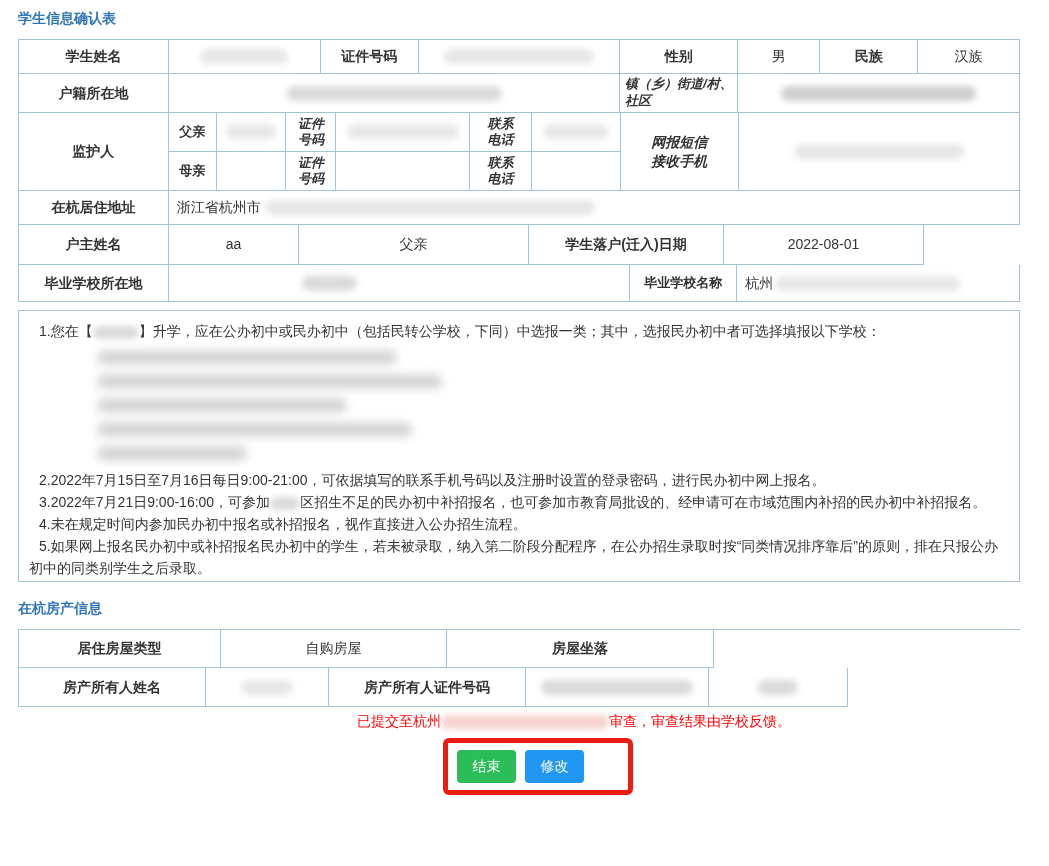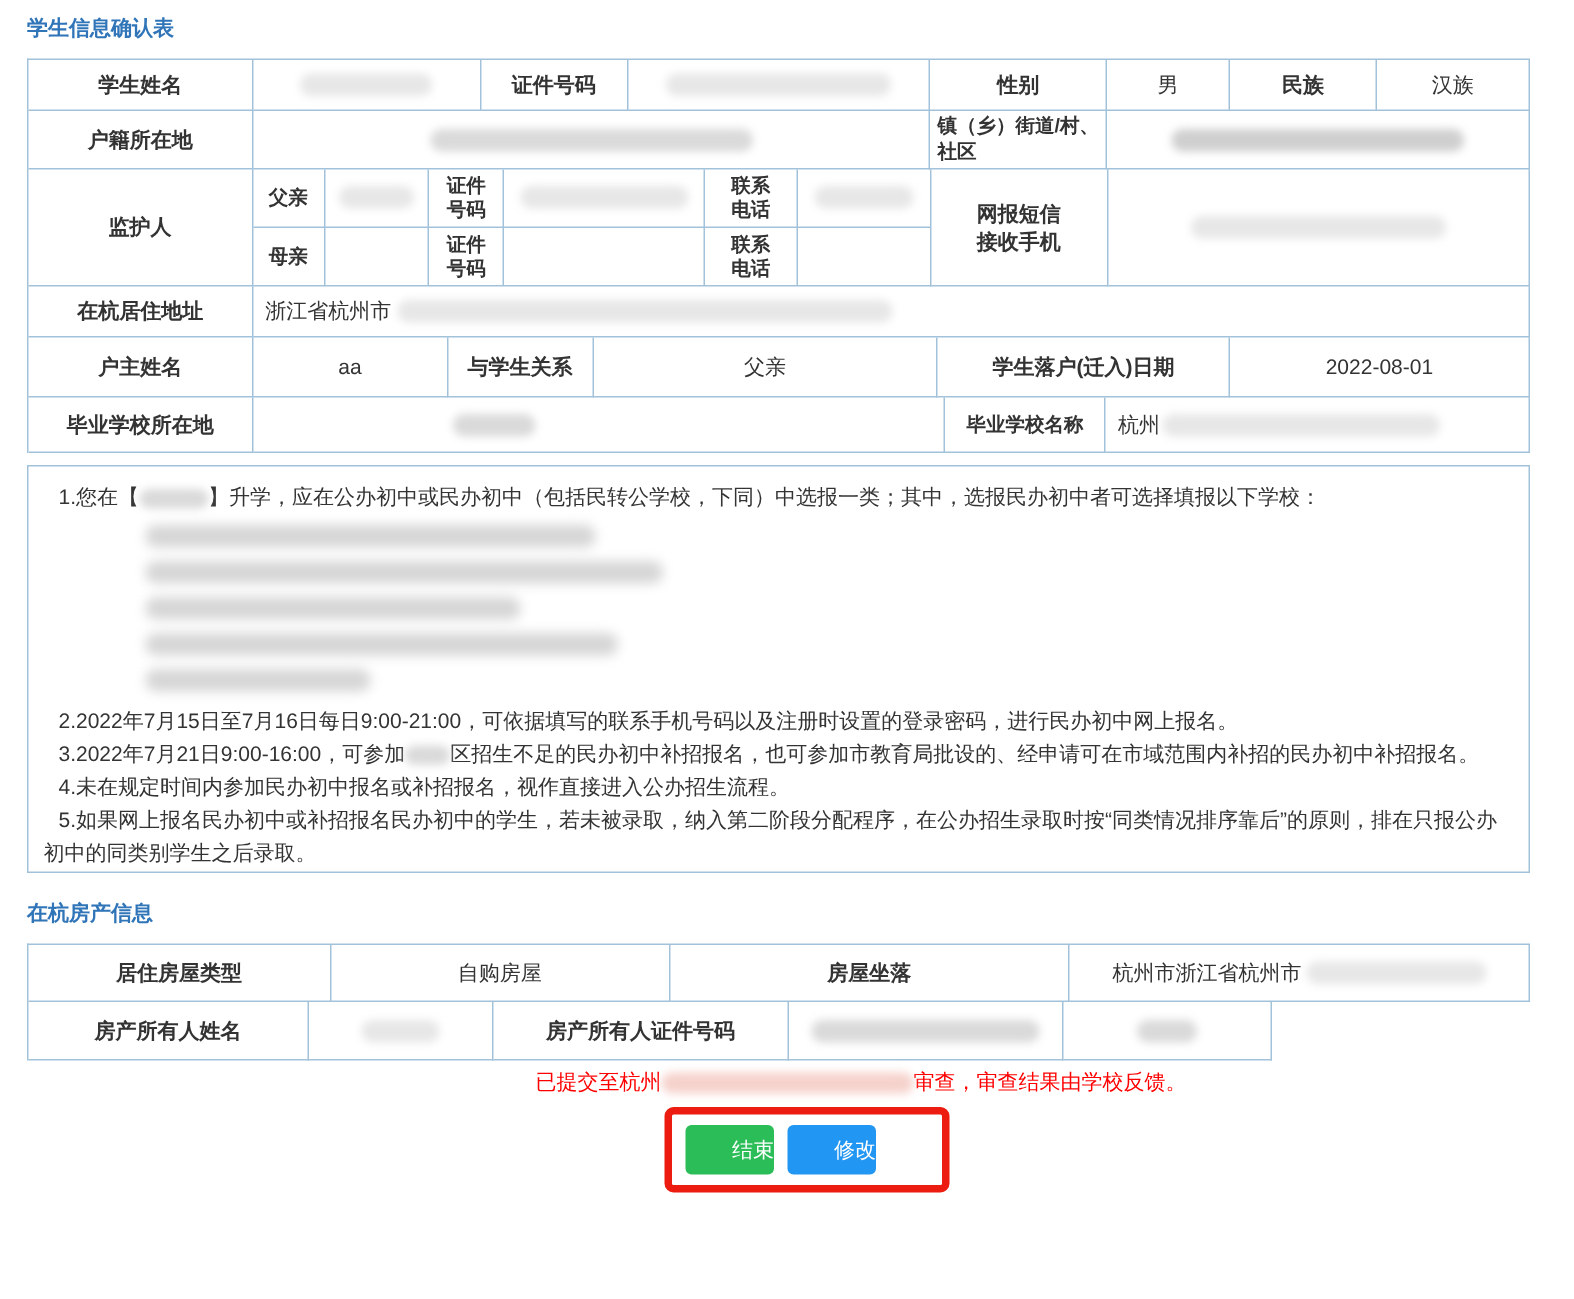--- a/index.html
+++ b/index.html
@@ -11,21 +11,21 @@
   .content { margin-left:18px; width:1002px; }
   .section-title { color:#3075b8; font-weight:bold; font-size:14px; padding-top:10px; margin-bottom:11px; }
   .tbl { border-top:1px solid #a2c2d9; border-left:1px solid #a2c2d9; }
   .trow { display:flex; }
   .tcell {
     border-right:1px solid #a2c2d9; border-bottom:1px solid #a2c2d9;
     display:flex; align-items:center; justify-content:center;
     font-size:14px; text-align:left; line-height:1.3;
   }
   .lbl { font-weight:bold; }
-  .pre { white-space:pre-line; }
+  .pre { white-space:pre-line;font-style:italic; }
   .left { justify-content:flex-start; padding-left:8px; text-align:left; }
   .gcol { flex-direction:column; align-items:stretch; justify-content:flex-start; padding:0; }
   .g-row { display:flex; height:39px; }
   .g-row-top .g-cell { border-bottom:1px solid #a2c2d9; }
   .g-cell { border-right:1px solid #a2c2d9; display:flex; align-items:center; justify-content:center; font-size:13px; line-height:1.25; }
   .g-cell:last-child { border-right:none; }
   .blur { display:inline-block; height:15px; border-radius:8px; background:#e7e7e7; filter:blur(3px); vertical-align:middle; }
   .blur.d1 { background:#dadada; }
   .blur.d2 { background:#cfcfcf; }
   .blur.pink { background:#f6d2cc; height:14px; }
@@ -34,21 +34,21 @@
   .blur-block { margin:8px 0 8px 70px; }
   .bline { height:15px; border-radius:7px; background:#d6d6d6; filter:blur(4px); margin-bottom:9px; }
   .status-line { width:1002px; margin-left:18px; text-align:center; padding-left:110px; margin-top:6px; font-size:14px; color:#ff0000; }
   .annotation-box {
     margin:7px 0 0 443px; width:190px; height:57px;
     border:5px solid #ec1c10; border-radius:6px;
     display:flex; align-items:center; padding-left:9px; gap:9px;
   }
   .btn {
     border:none; color:#fff; font-size:14px; font-family:inherit;
-    width:59px; height:33px; border-radius:4px; cursor:pointer;text-align:right;
+    width:59px; height:33px; border-radius:4px; cursor:pointer;
   }
   .btn.green { background:#2abd58; }
   .btn.blue { background:#2196f3; }
 </style>
 </head>
 <body>
 
 <div class="page">
   <div class="content">
 
@@ -124,21 +124,20 @@
         <div class="tcell lbl" style="width:150px">在杭居住地址</div>
         <div class="tcell left" style="width:852px">
           <span>浙江省杭州市</span>
           <span class="blur" style="width:330px; margin-left:4px"></span>
         </div>
       </div>
 
       <div class="trow" style="height:40px">
         <div class="tcell lbl" style="width:150px">户主姓名</div>
         <div class="tcell" style="width:130px">aa</div>
-        <div class="tcell lbl" style="width:97px">与学生关系</div>
         <div class="tcell" style="width:230px">父亲</div>
         <div class="tcell lbl" style="width:195px">学生落户(迁入)日期</div>
         <div class="tcell" style="width:200px">2022-08-01</div>
       </div>
 
 
       <div class="trow" style="height:37px">
         <div class="tcell lbl" style="width:150px">毕业学校所在地</div>
         <div class="tcell left" style="width:462px">
             <span class="blur d1" style="width:55px; margin-left:125px"></span>
@@ -169,24 +168,20 @@
     </div>
 
     <div class="section-title" style="padding-top:18px">在杭房产信息</div>
 
     <div class="tbl">
 
       <div class="trow" style="height:38px">
         <div class="tcell lbl" style="width:202px">居住房屋类型</div>
         <div class="tcell" style="width:226px">自购房屋</div>
         <div class="tcell lbl" style="width:267px">房屋坐落</div>
-        <div class="tcell" style="width:307px">
-          <span>杭州市浙江省杭州市</span>
-          <span class="blur" style="width:120px; margin-left:3px"></span>
-        </div>
       </div>
 
       <div class="trow" style="height:39px">
         <div class="tcell lbl" style="width:187px">房产所有人姓名</div>
         <div class="tcell" style="width:123px">
             <span class="blur" style="width:52px"></span>
           </div>
         <div class="tcell lbl" style="width:197px">房产所有人证件号码</div>
         <div class="tcell" style="width:183px">
             <span class="blur d1" style="width:152px"></span>

